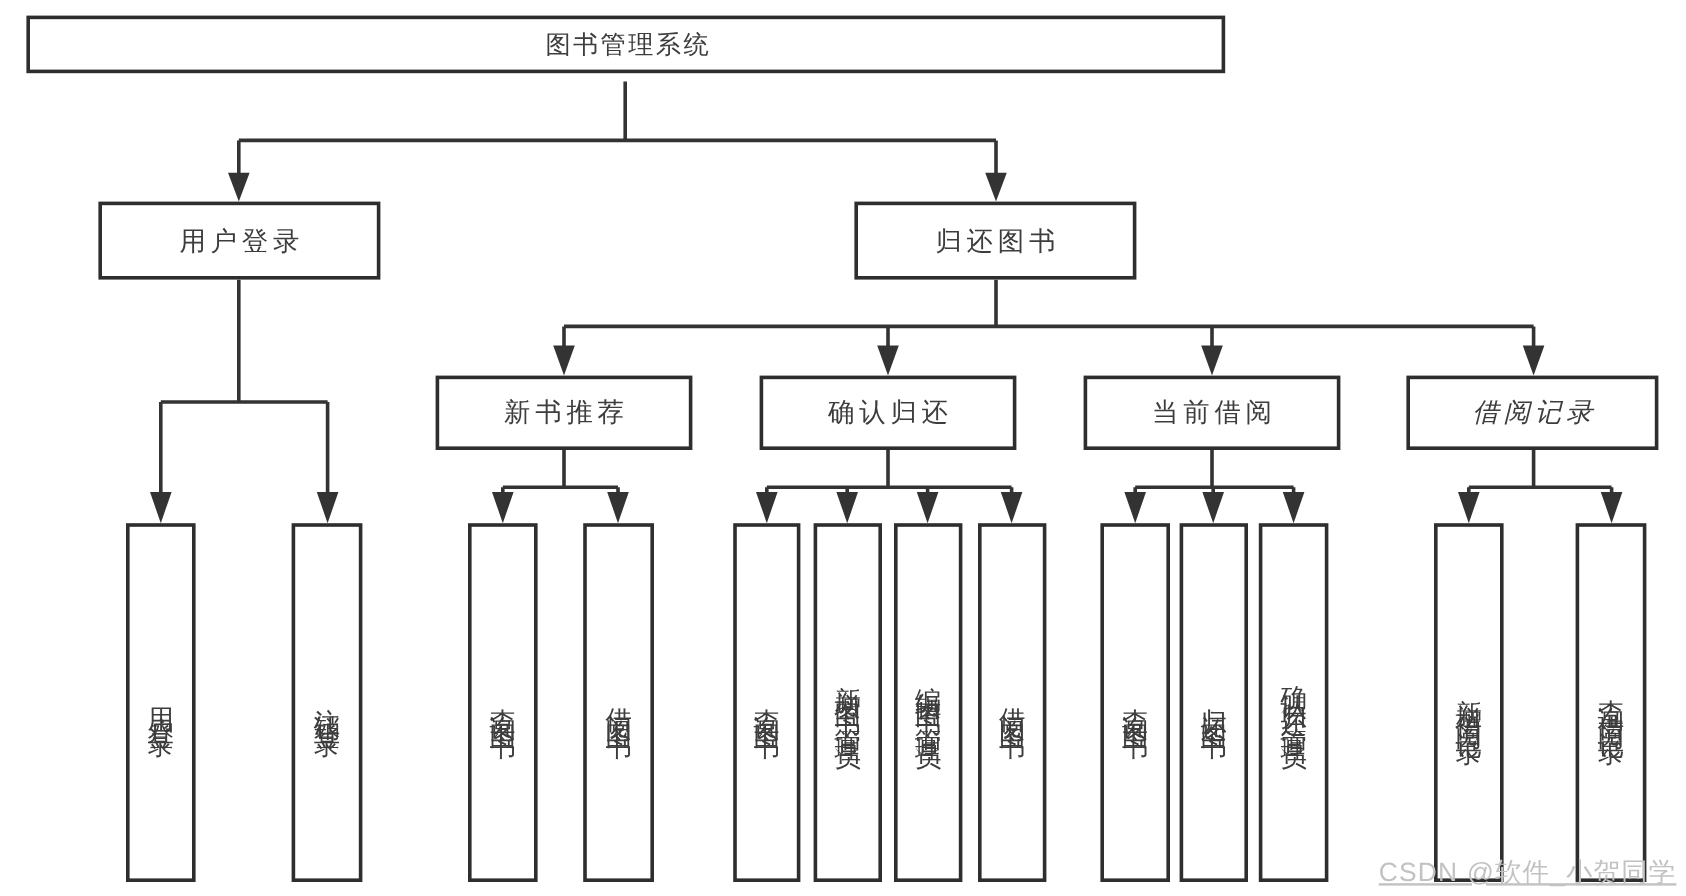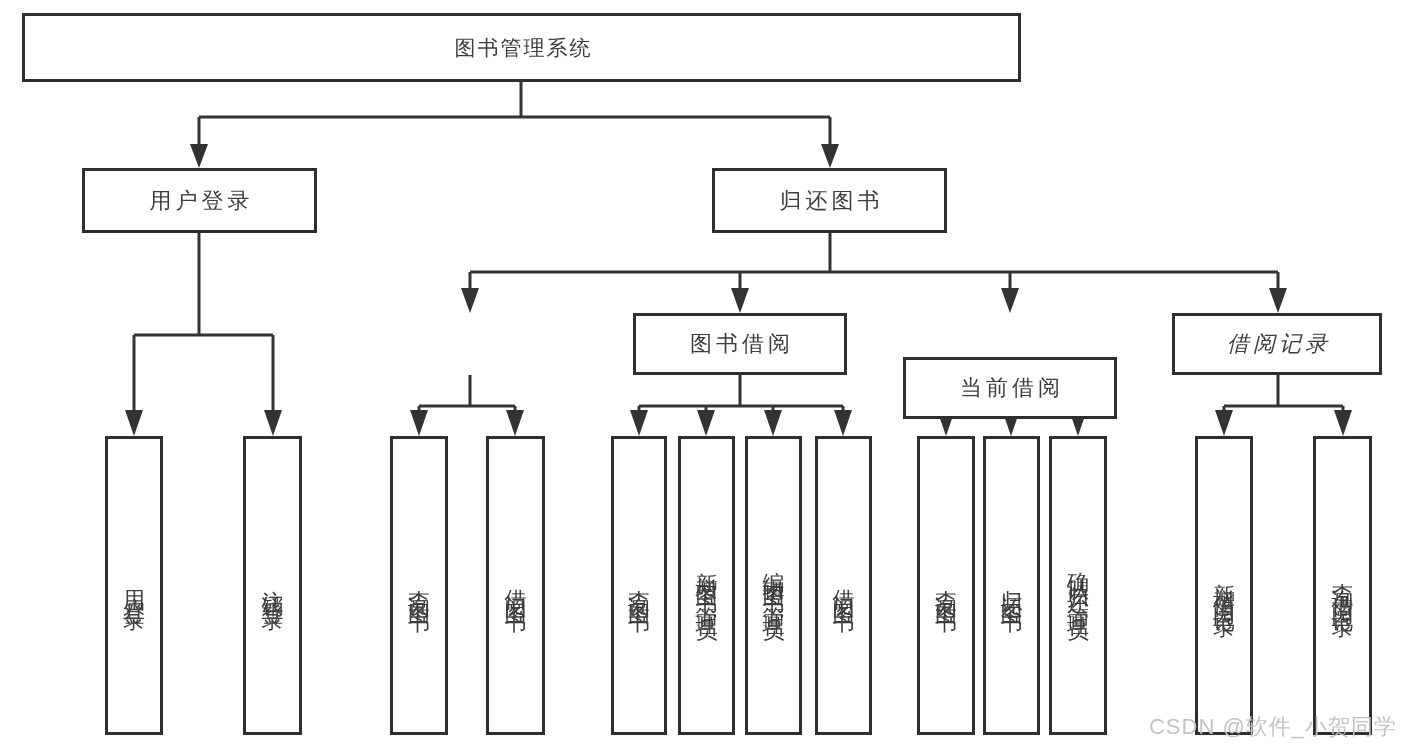--- a/index.html
+++ b/index.html
@@ -38,20 +38,21 @@
     line-height:1;
   }
   #watermark{
     position:absolute;
     right:8px;top:712px;
     font-size:22px;
     color:var(--watermark);
     letter-spacing:1px;
     z-index:9;
     white-space:nowrap;
+    text-decoration:underline;
   }
 </style>
 </head>
 <body>
 
 <div id="stage">
 
   <svg id="connectors" viewBox="0 0 1405 747" xmlns="http://www.w3.org/2000/svg">
 
     <path d="M521 68 V117 M199 117 H830 M199 117 V146 M830 117 V146"></path>
@@ -84,35 +85,38 @@
     <polygon points="697,410 715,410 706,436"></polygon>
     <polygon points="764,410 782,410 773,436"></polygon>
     <polygon points="834,410 852,410 843,436"></polygon>
     <polygon points="937,410 955,410 946,436"></polygon>
     <polygon points="1002,410 1020,410 1011,436"></polygon>
     <polygon points="1069,410 1087,410 1078,436"></polygon>
     <polygon points="1215,410 1233,410 1224,436"></polygon>
     <polygon points="1334,410 1352,410 1343,436"></polygon>
   </svg>
 
-  <div class="node h root-node" style="left:22px;top:13px;width:999px;height:69px;">
+  <div class="node h root-node" style="left:22px;top:13px;width:999px;height:48px;">
     <span class="label">图书管理系统</span>
   </div>
 
   <div class="node h" style="left:82px;top:168px;width:235px;height:65px;">
     <span class="label">用户登录</span>
   </div>
   <div class="node h" style="left:712px;top:168px;width:235px;height:65px;">
     <span class="label">归还图书</span>
   </div>
 
+  <div class="node h" style="left:363px;top:313px;width:214px;height:62px;">
+    <span class="label">新书推荐</span>
+  </div>
   <div class="node h" style="left:633px;top:313px;width:214px;height:62px;">
-    <span class="label">图书借阅</span>
+    <span class="label">确认归还</span>
   </div>
-  <div class="node h" style="left:903px;top:313px;width:214px;height:62px;margin-top:44px;">
+  <div class="node h" style="left:903px;top:313px;width:214px;height:62px;">
     <span class="label">当前借阅</span>
   </div>
   <div class="node h" style="left:1172px;top:313px;width:210px;height:62px;font-style:italic;">
     <span class="label">借阅记录</span>
   </div>
 
   <div class="node v" style="left:105px;top:436px;width:58px;height:299px;">
     <span class="label">用户登录</span>
   </div>
   <div class="node v" style="left:243px;top:436px;width:59px;height:299px;">

